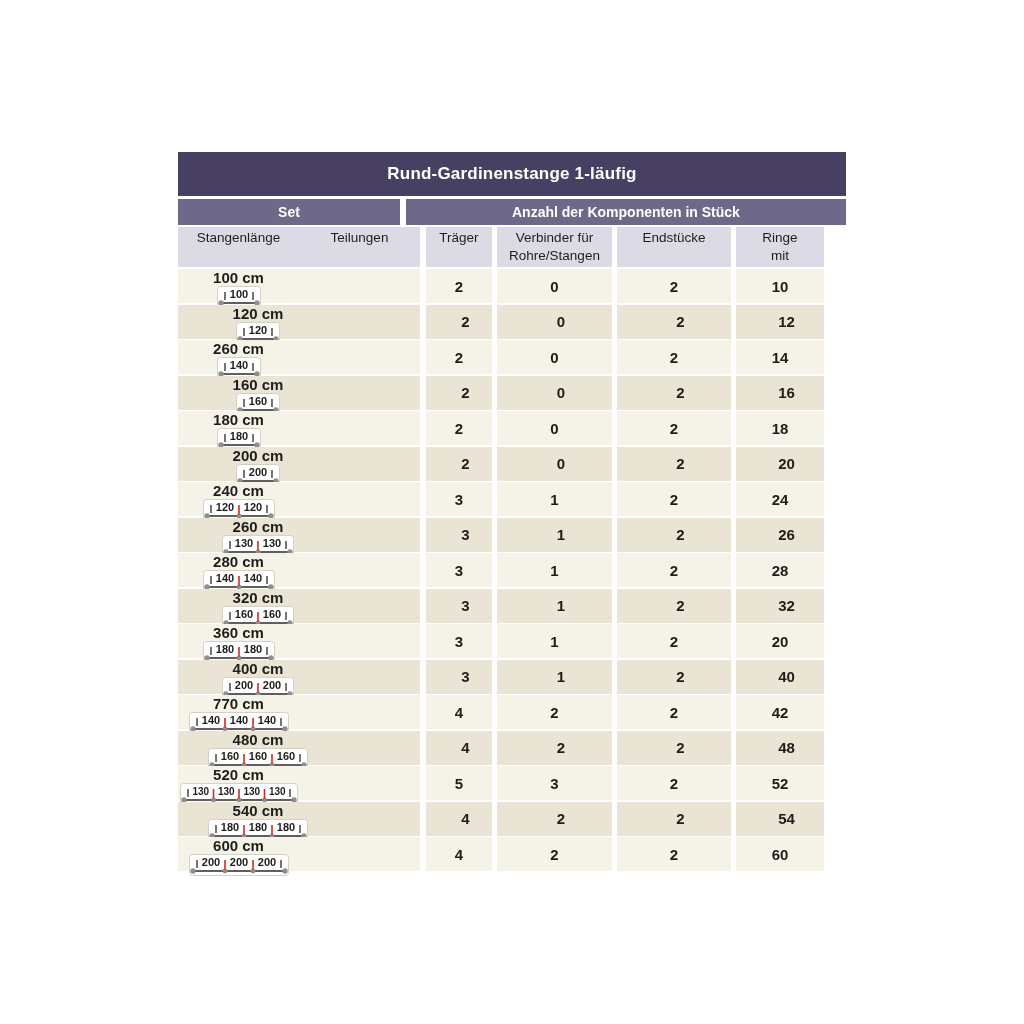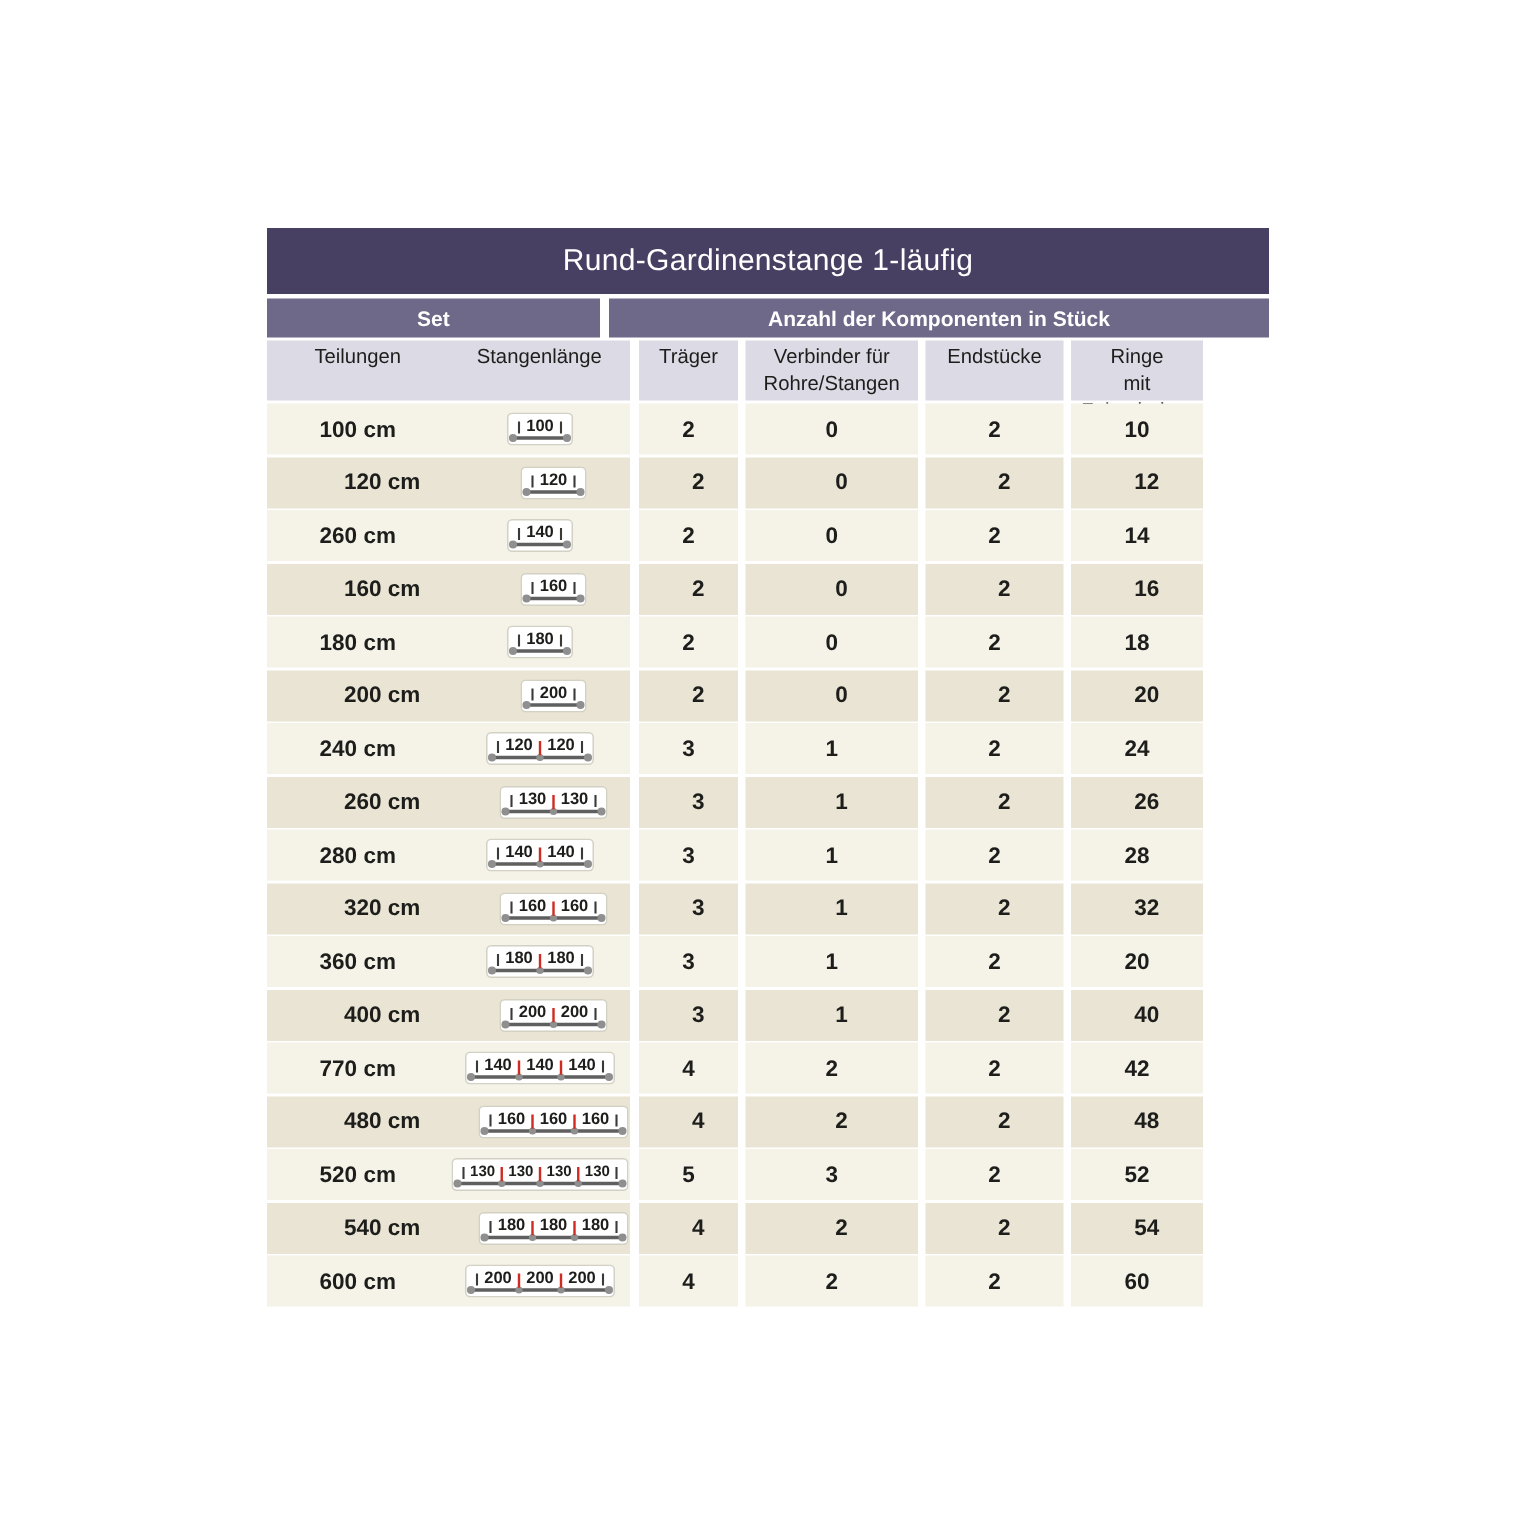--- a/index.html
+++ b/index.html
@@ -13,21 +13,21 @@
   }
   *{box-sizing:border-box;margin:0;padding:0;}
   html,body{width:1024px;height:1024px;background:#fff;}
   body{font-family:"Liberation Sans", sans-serif;color:var(--ink);}
   .canvas{position:relative;width:1024px;height:1024px;background:var(--white);overflow:hidden;}
   .table-wrap{position:absolute;left:178px;top:152px;width:668px;}
 
   .title-bar{
     height:44px;background:var(--dark);color:#fff;
     display:flex;align-items:center;justify-content:center;
-    font-size:20px;font-weight:normal;letter-spacing:0.2px;
+    font-size:17px;font-weight:bold;letter-spacing:0.2px;
     margin-bottom:3px;
   }
 
   .group-row{display:flex;height:26px;margin-bottom:2px;}
   .group-cell{
     background:var(--mid);color:#fff;font-weight:bold;font-size:14px;
     display:flex;align-items:center;justify-content:center;
   }
   .group-cell.set{width:242px;}
   .group-cell.comp{width:480px;}
@@ -42,29 +42,29 @@
     background:var(--lavender);
     display:flex;flex-direction:column;align-items:center;
     padding-top:2px;font-size:13.5px;line-height:18px;font-weight:normal;
     text-align:center;
   }
   .ch span{display:block;}
   .w-len{width:121px;}
   .w-teil{width:121px;}
   .w-traeger{width:66px;}
   .w-verb{width:115px;}
-  .w-end{width:92px;}
+  .w-end{width:114px;}
   .w-ringe{width:88px;}
   .setblock .ch{background:transparent;}
 
   .row{display:flex;height:34px;margin-bottom:1.5px;}
   .row .setblock{display:flex;}
   .row.light .setblock,.row.light .cell{background:var(--row-light);}
   .row.dark .setblock,.row.dark .cell{background:var(--row-dark);padding-left:13px;}
-  .row .setblock{background:var(--row-light);}
+  .row .setblock{background:var(--row-light);flex-direction:column;}
   .cell{
     display:flex;align-items:center;justify-content:center;
     font-weight:bold;font-size:15px;color:var(--ink);
   }
   .row .setblock .cell{background:transparent;}
   .diagram-cell{overflow:visible;}
   .diagram-cell svg{display:block;}
 </style>
 </head>
 <body>
@@ -75,25 +75,25 @@
     <div class="title-bar">Rund-Gardinenstange 1-läufig</div>
 
     <div class="group-row">
       <div class="group-cell set">Set</div>
       <div class="gap6"></div>
       <div class="group-cell comp">Anzahl der Komponenten in Stück</div>
     </div>
 
     <div class="colhead-row">
       <div class="setblock">
+        <div class="ch w-len">
+          <span>Stangenlänge</span>
+        </div>
         <div class="ch w-teil">
           <span>Teilungen</span>
-        </div>
-        <div class="ch w-len">
-          <span>Stangenlänge</span>
         </div>
       </div>
       <div class="gap6"></div>
       <div class="ch w-traeger">
         <span>Träger</span>
       </div>
       <div class="gap5"></div>
       <div class="ch w-verb">
         <span>Verbinder für</span>
         <span>Rohre/Stangen</span>

